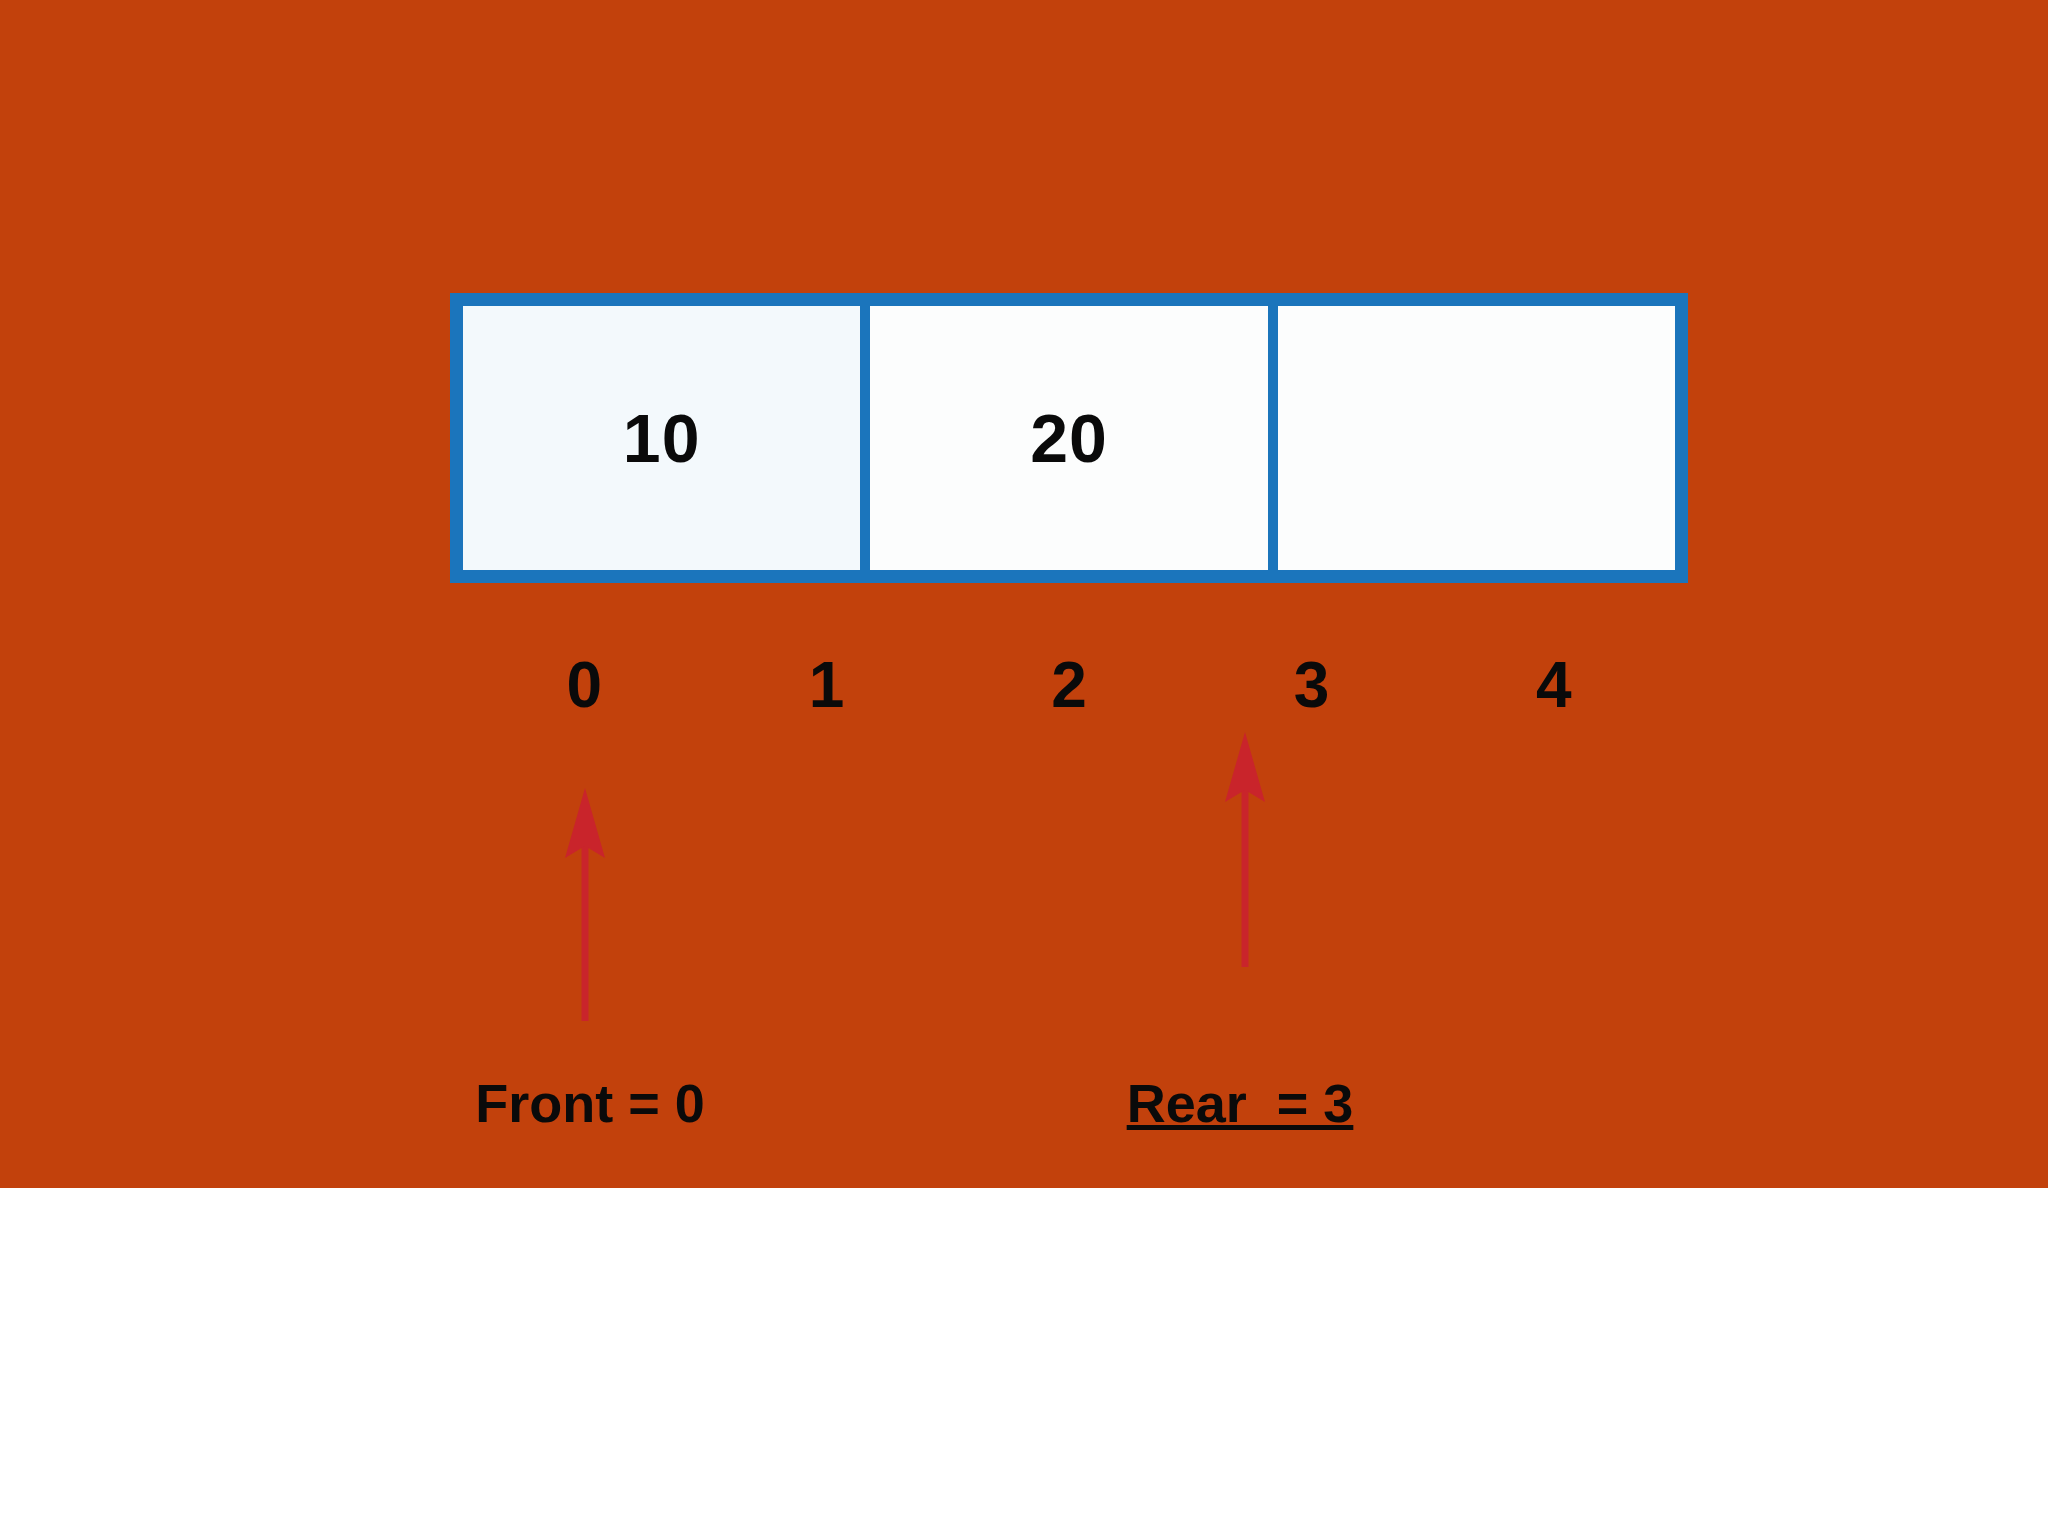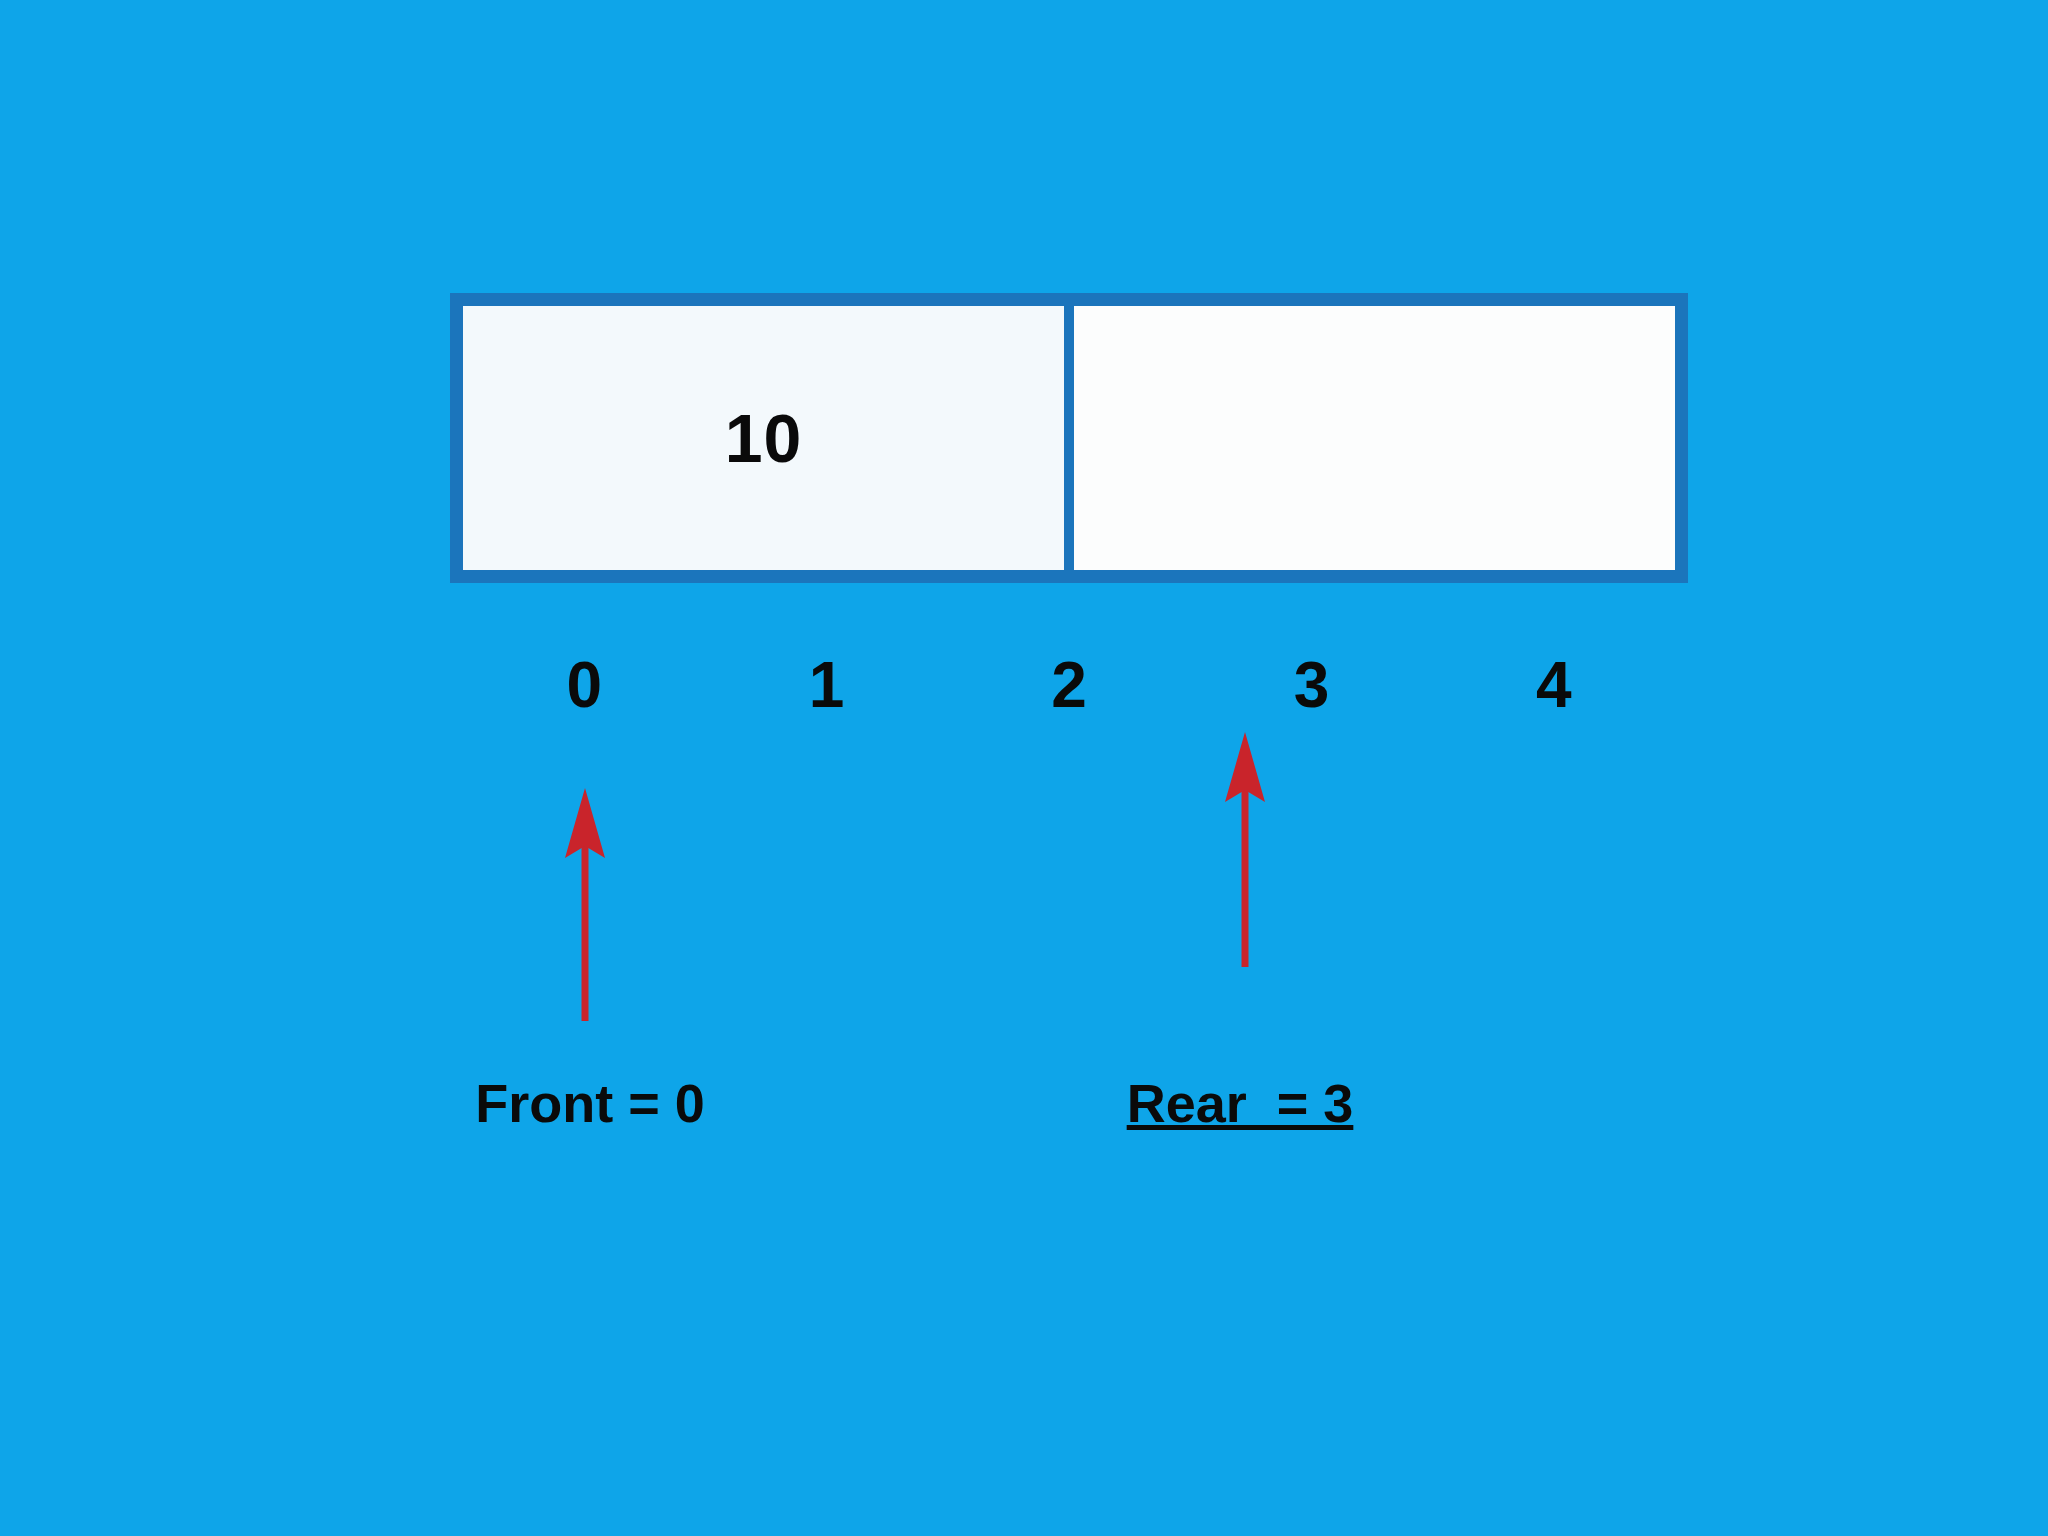--- a/index.html
+++ b/index.html
@@ -3,22 +3,22 @@
 <meta charset="utf-8">
 <style>
   html, body {
     margin: 0;
     padding: 0;
     background: #ffffff;
   }
   .canvas {
     position: relative;
     width: 2048px;
-    height: 1536px;
-    background: #0ea5e9;
+    height: 1188px;
+    background: #c2410c;
     font-family: "Liberation Sans", sans-serif;
     color: #0a0a0a;
     overflow: hidden;
     text-align: center;
   }
 
   
   .array-row {
     position: absolute;
     left: 450px;
@@ -89,20 +89,23 @@
 </head>
 <body>
 
 <div class="canvas">
 
   <div class="array-row">
     <div class="cell">
       <span>10</span>
     </div>
     <div class="cell">
+      <span>20</span>
+    </div>
+    <div class="cell">
       <span></span>
     </div>
   </div>
 
   <div class="index-row">
     <div class="index-cell">0</div>
     <div class="index-cell">1</div>
     <div class="index-cell">2</div>
     <div class="index-cell">3</div>
     <div class="index-cell">4</div>

